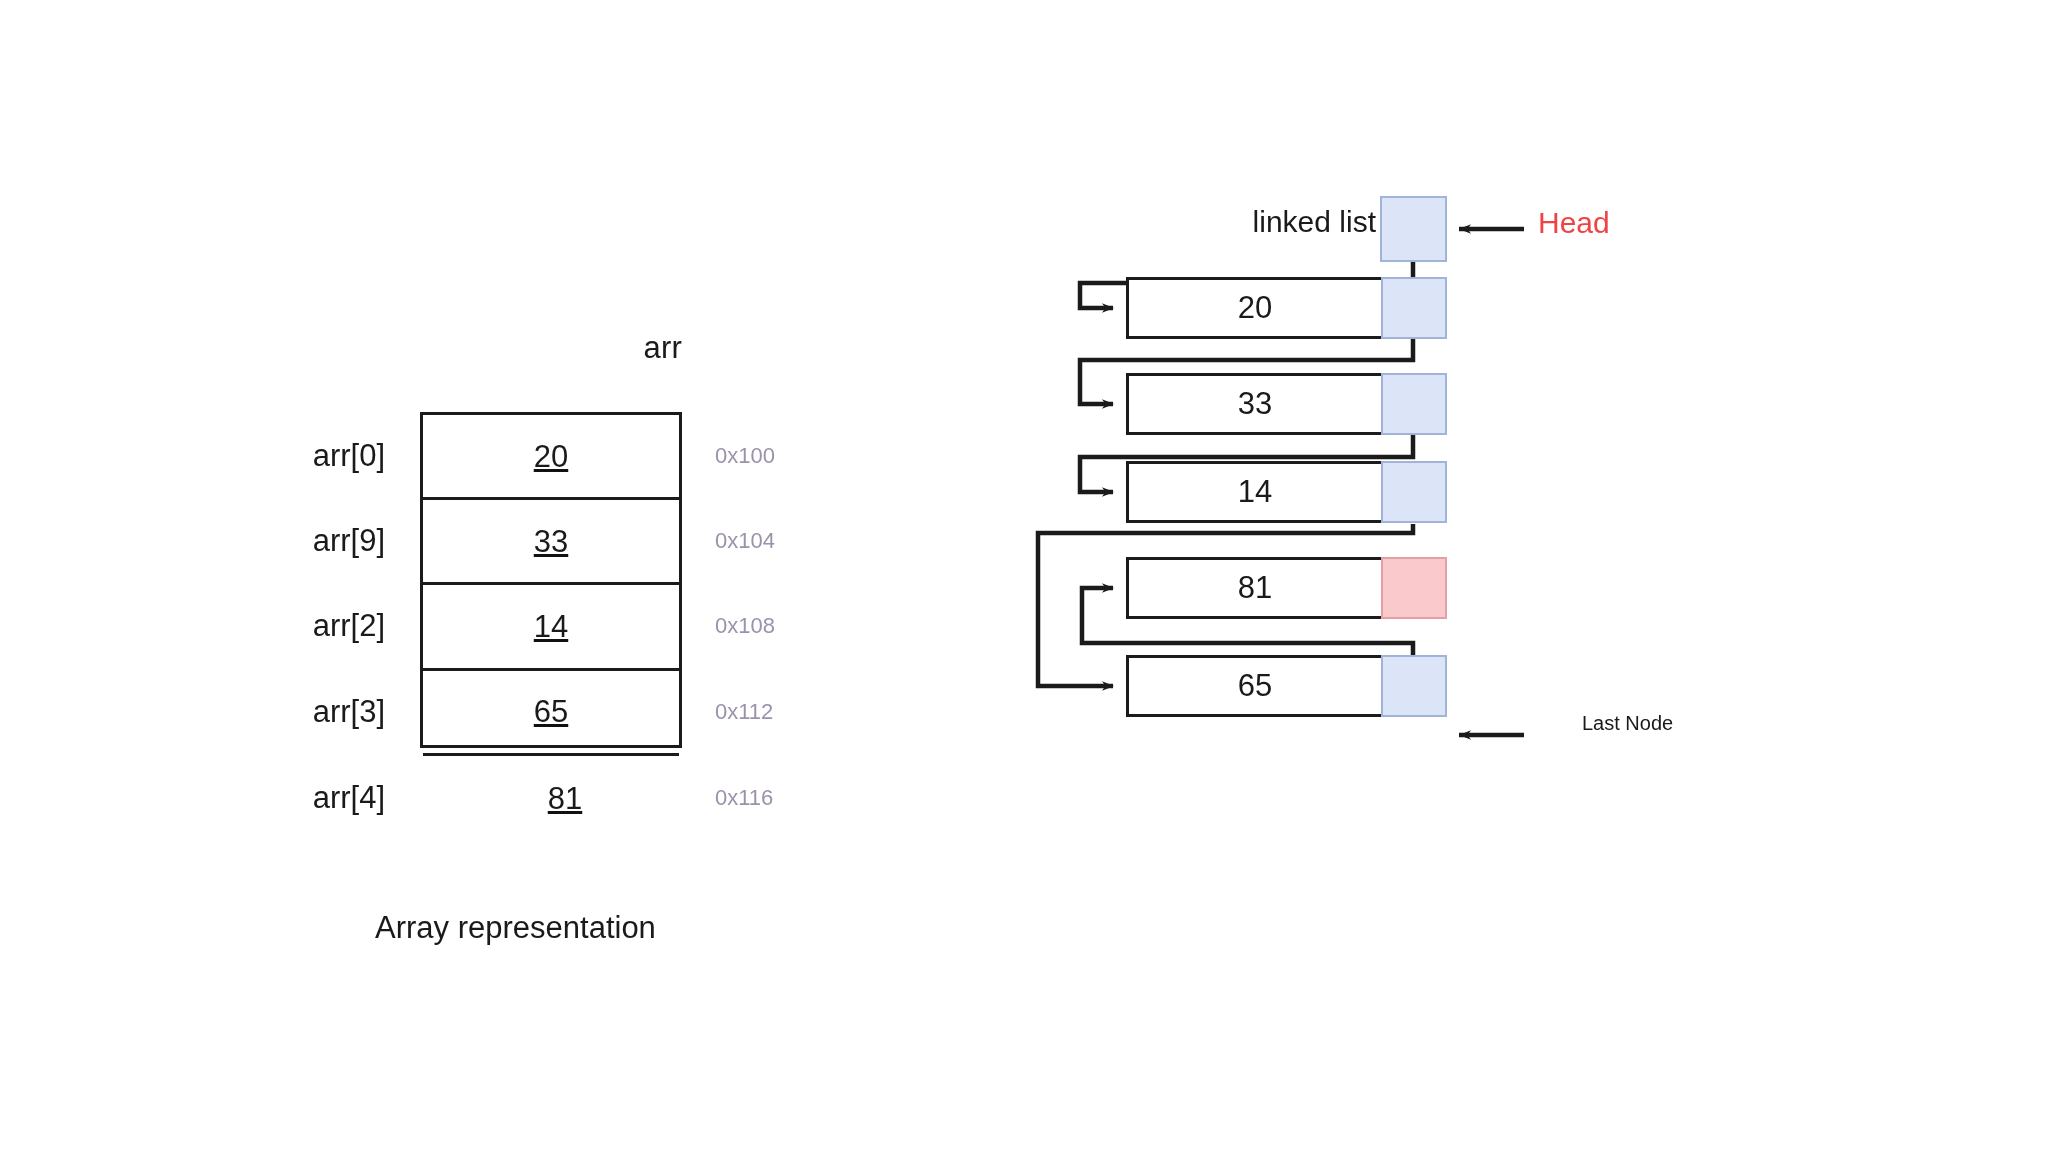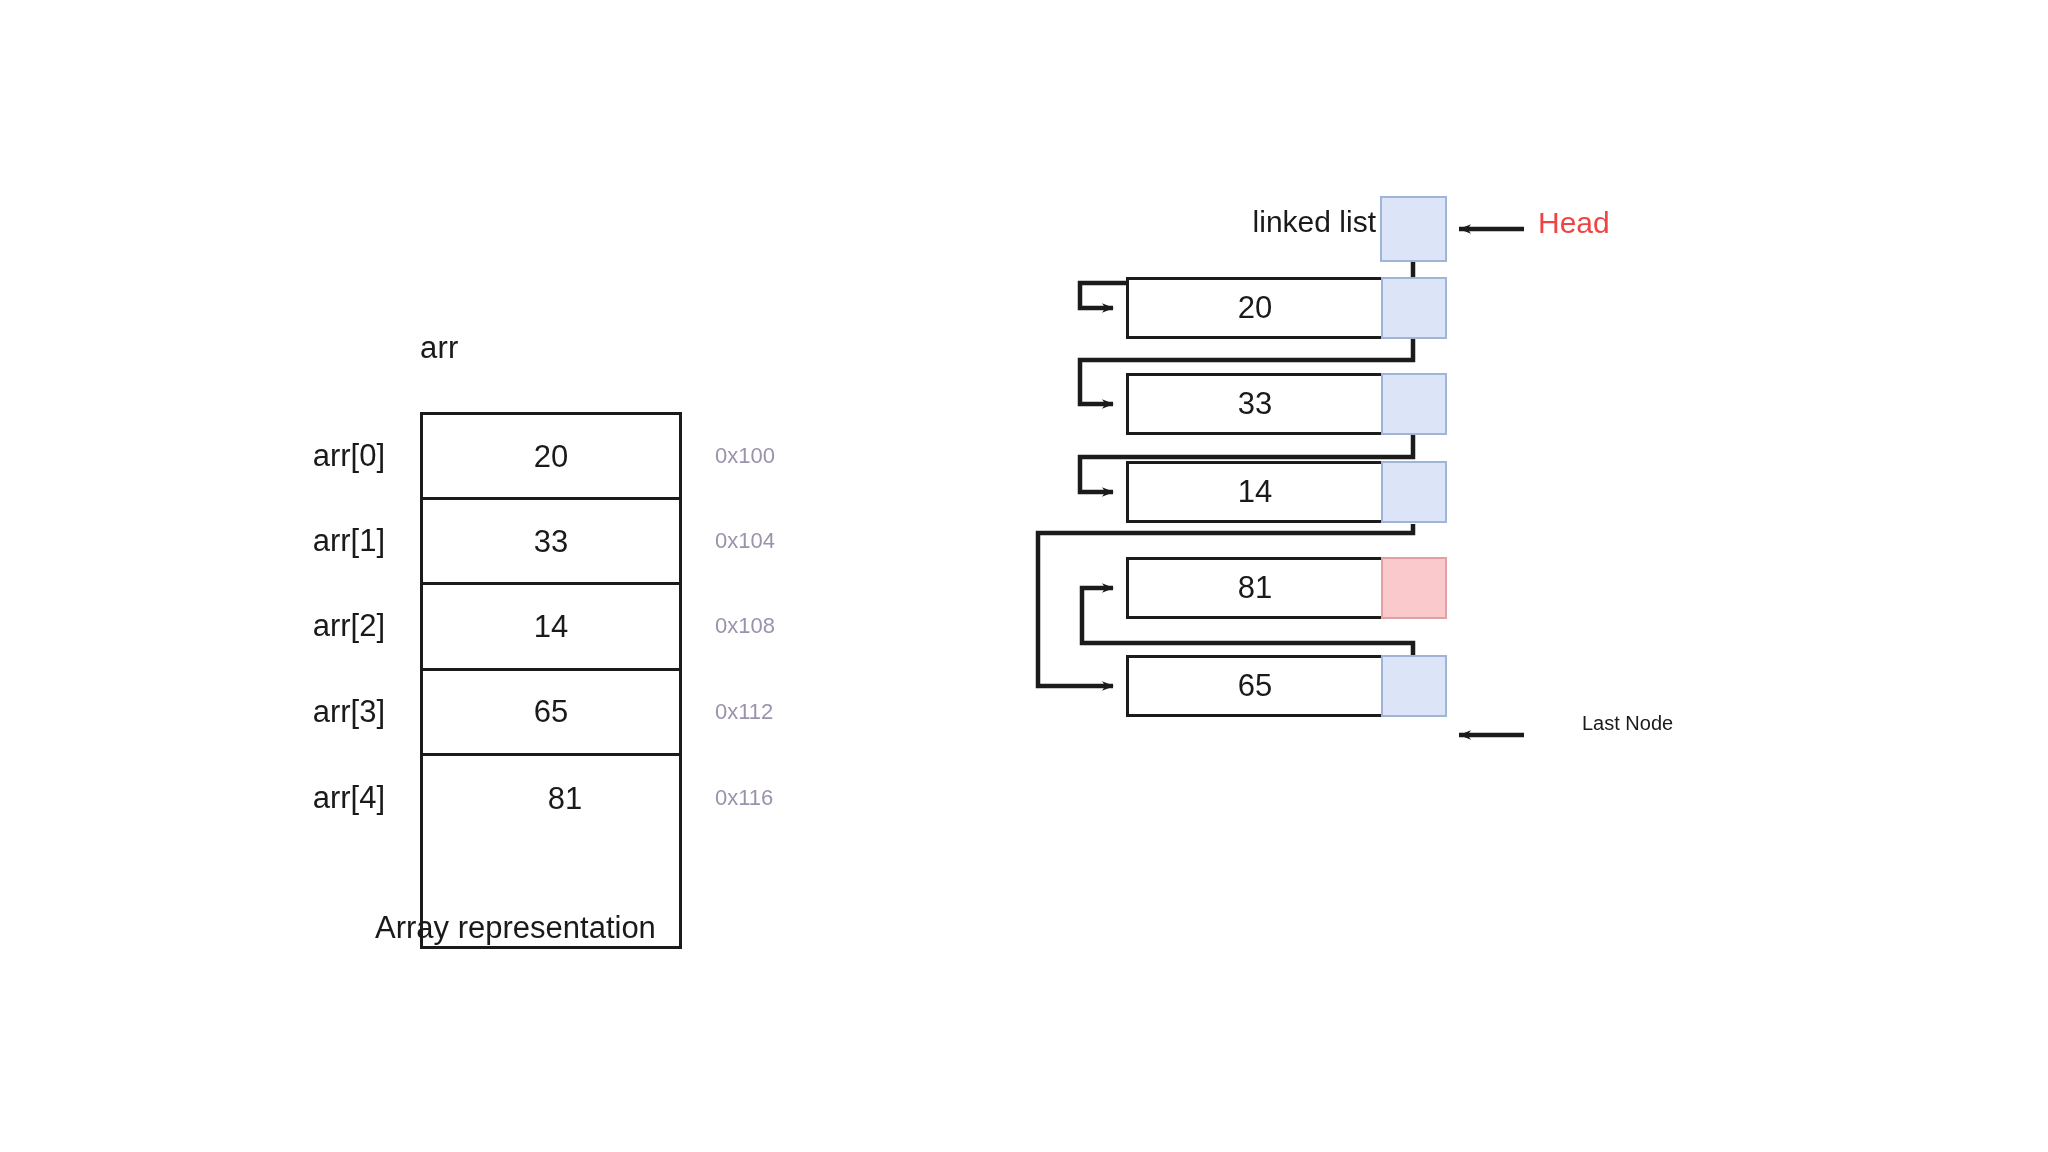--- a/index.html
+++ b/index.html
@@ -27,35 +27,36 @@
     top: 0;
     width: 960px;
     height: 1152px;
   }
 
   #array-title {
     position: absolute;
     left: 420px;
     top: 330px;
     width: 262px;
-    text-align: left;
+    text-align: right;
     font-size: 31px;
     letter-spacing: 0.2px;
     color: #1a1a1a;
   }
 
   #array-box {
     position: absolute;
     left: 420px;
     top: 412px;
     width: 262px;
-    height: 537px;
+    height: 336px;
     border: 3px solid #1b1b1b;
     box-sizing: border-box;
     background: #ffffff;
+    text-decoration: underline;
   }
 
   .array-row {
     position: relative;
     height: 85.2px;
     box-sizing: border-box;
     display: flex;
     align-items: center;
     justify-content: center;
     border-bottom: 3px solid #1b1b1b;
@@ -202,21 +203,21 @@
 
     <div id="array-box">
 
       <div class="array-row">
         <span class="array-index-label">arr[0]</span>
         <span class="array-cell-value">20</span>
         <span class="array-address-label">0x100</span>
       </div>
 
       <div class="array-row">
-        <span class="array-index-label">arr[1]</span>
+        <span class="array-index-label">arr[9]</span>
         <span class="array-cell-value">33</span>
         <span class="array-address-label">0x104</span>
       </div>
 
       <div class="array-row">
         <span class="array-index-label">arr[2]</span>
         <span class="array-cell-value">14</span>
         <span class="array-address-label">0x108</span>
       </div>
 

